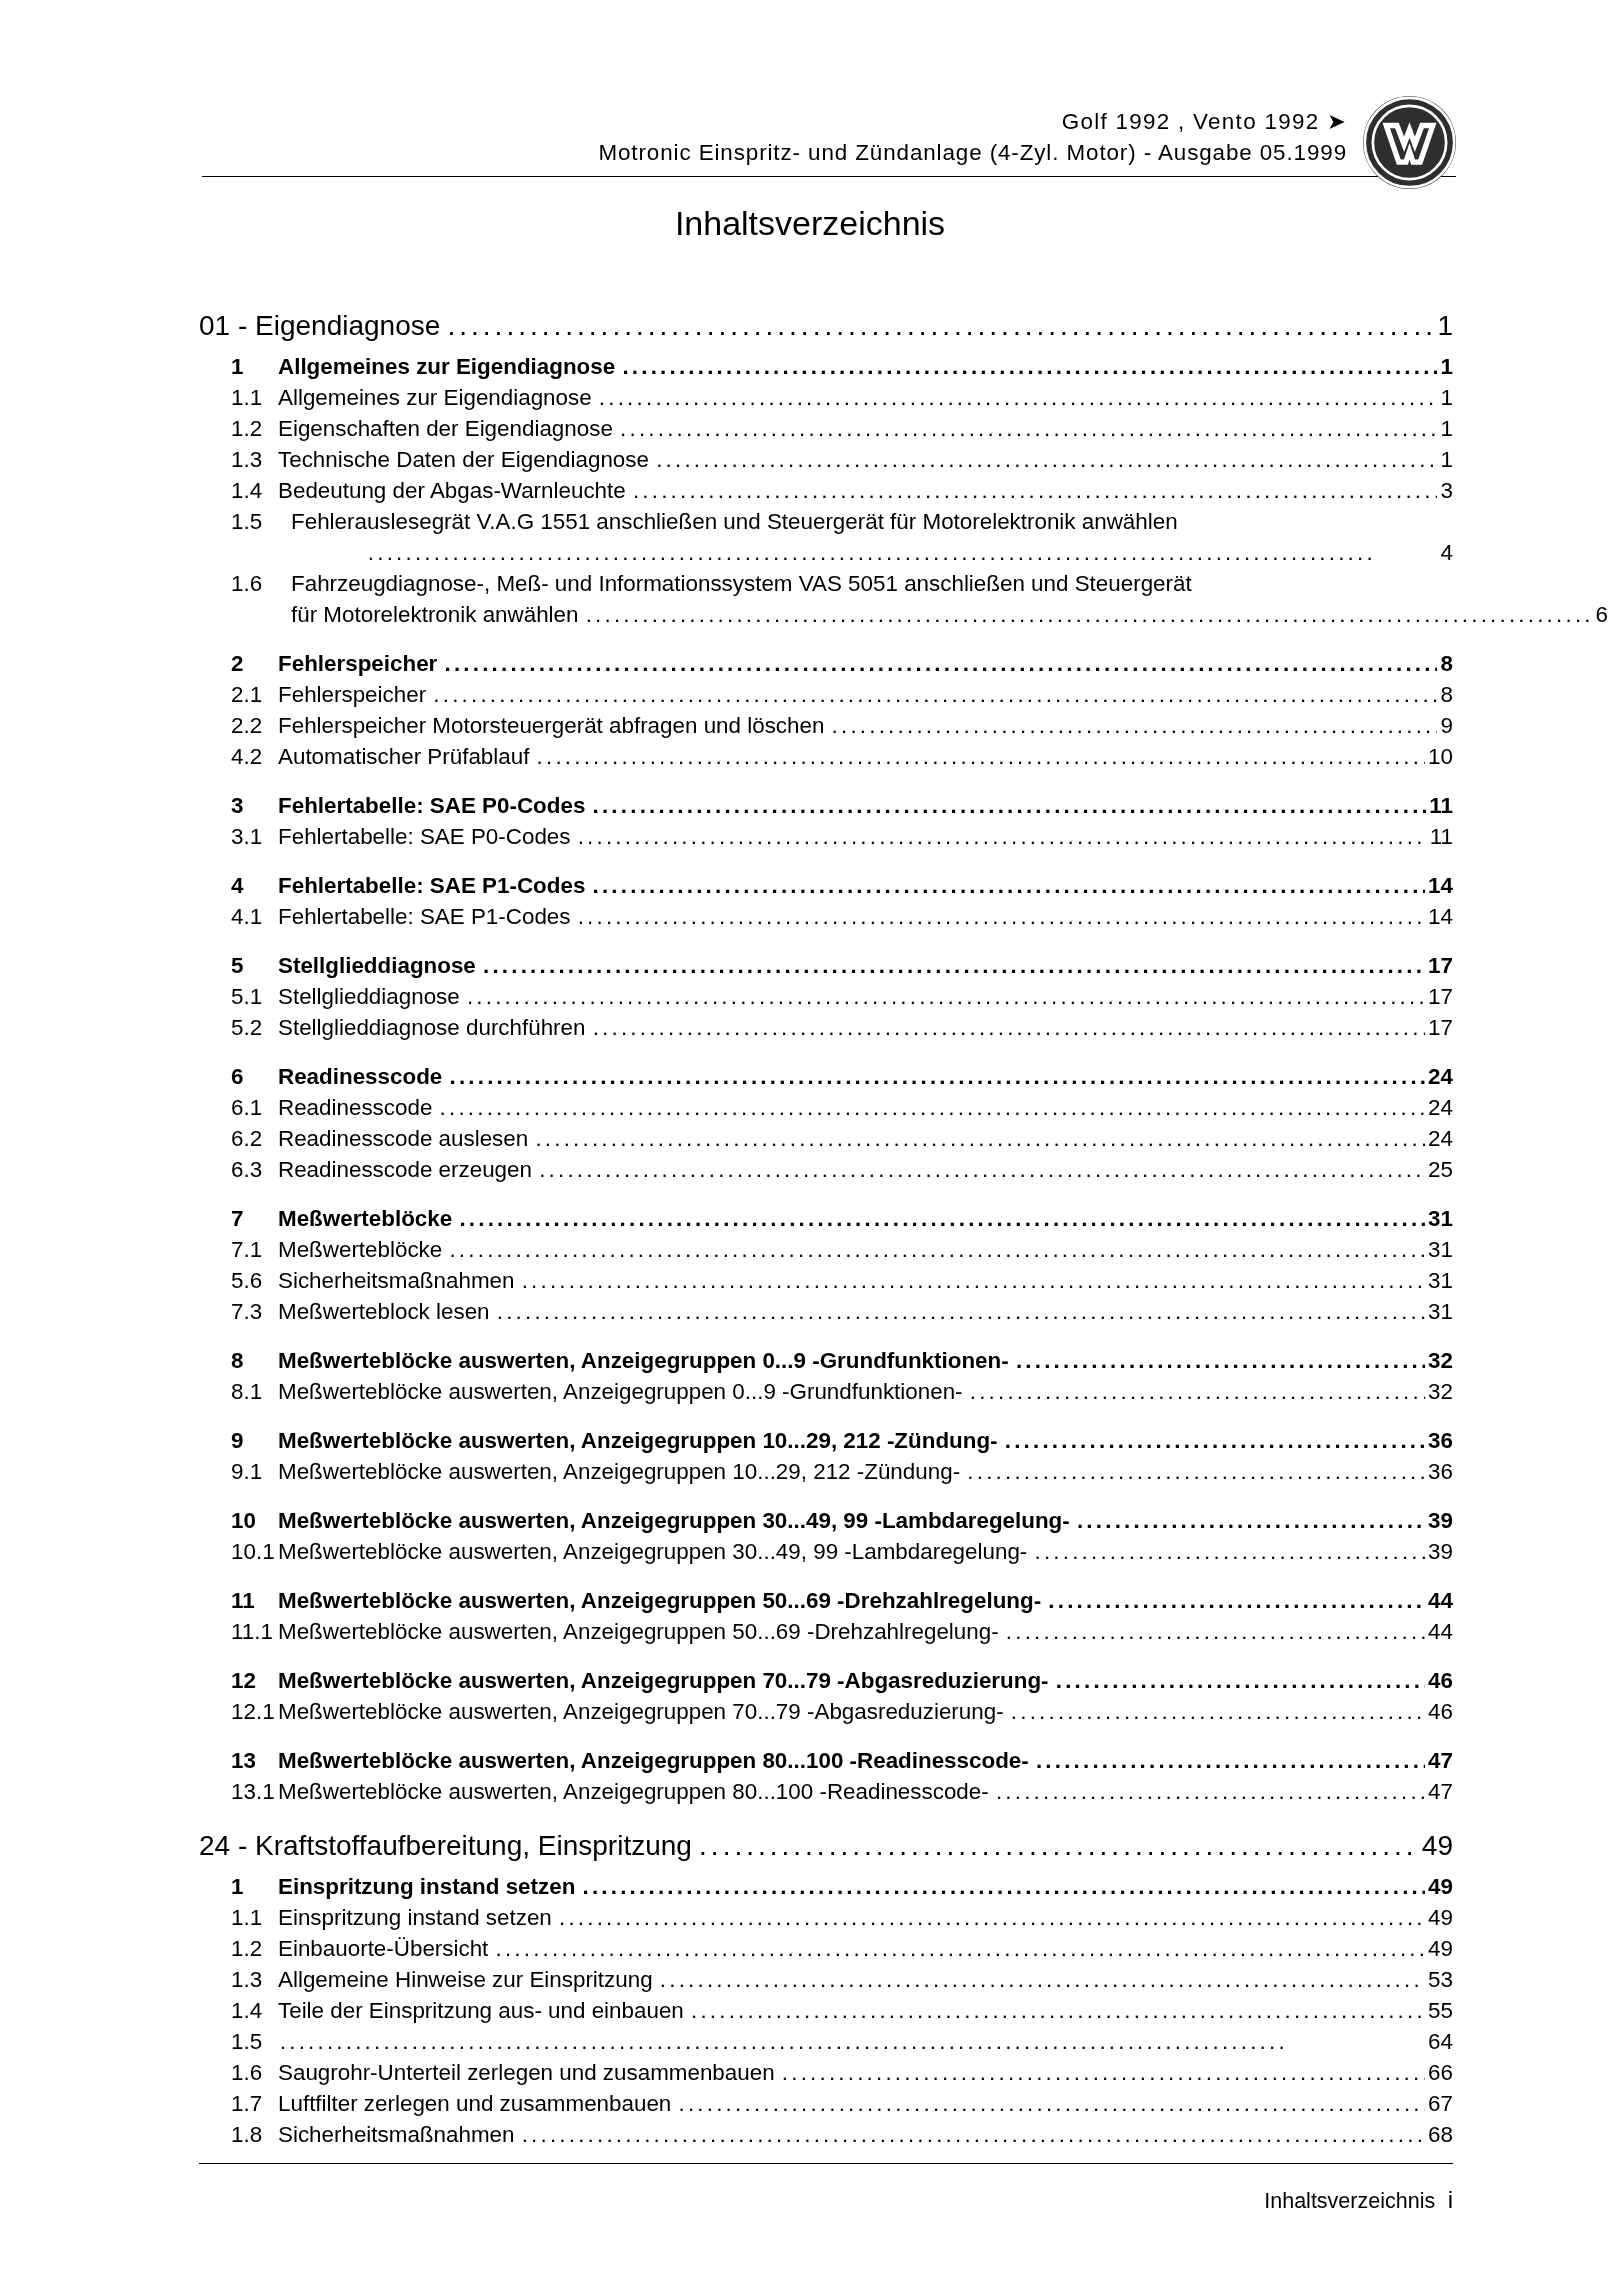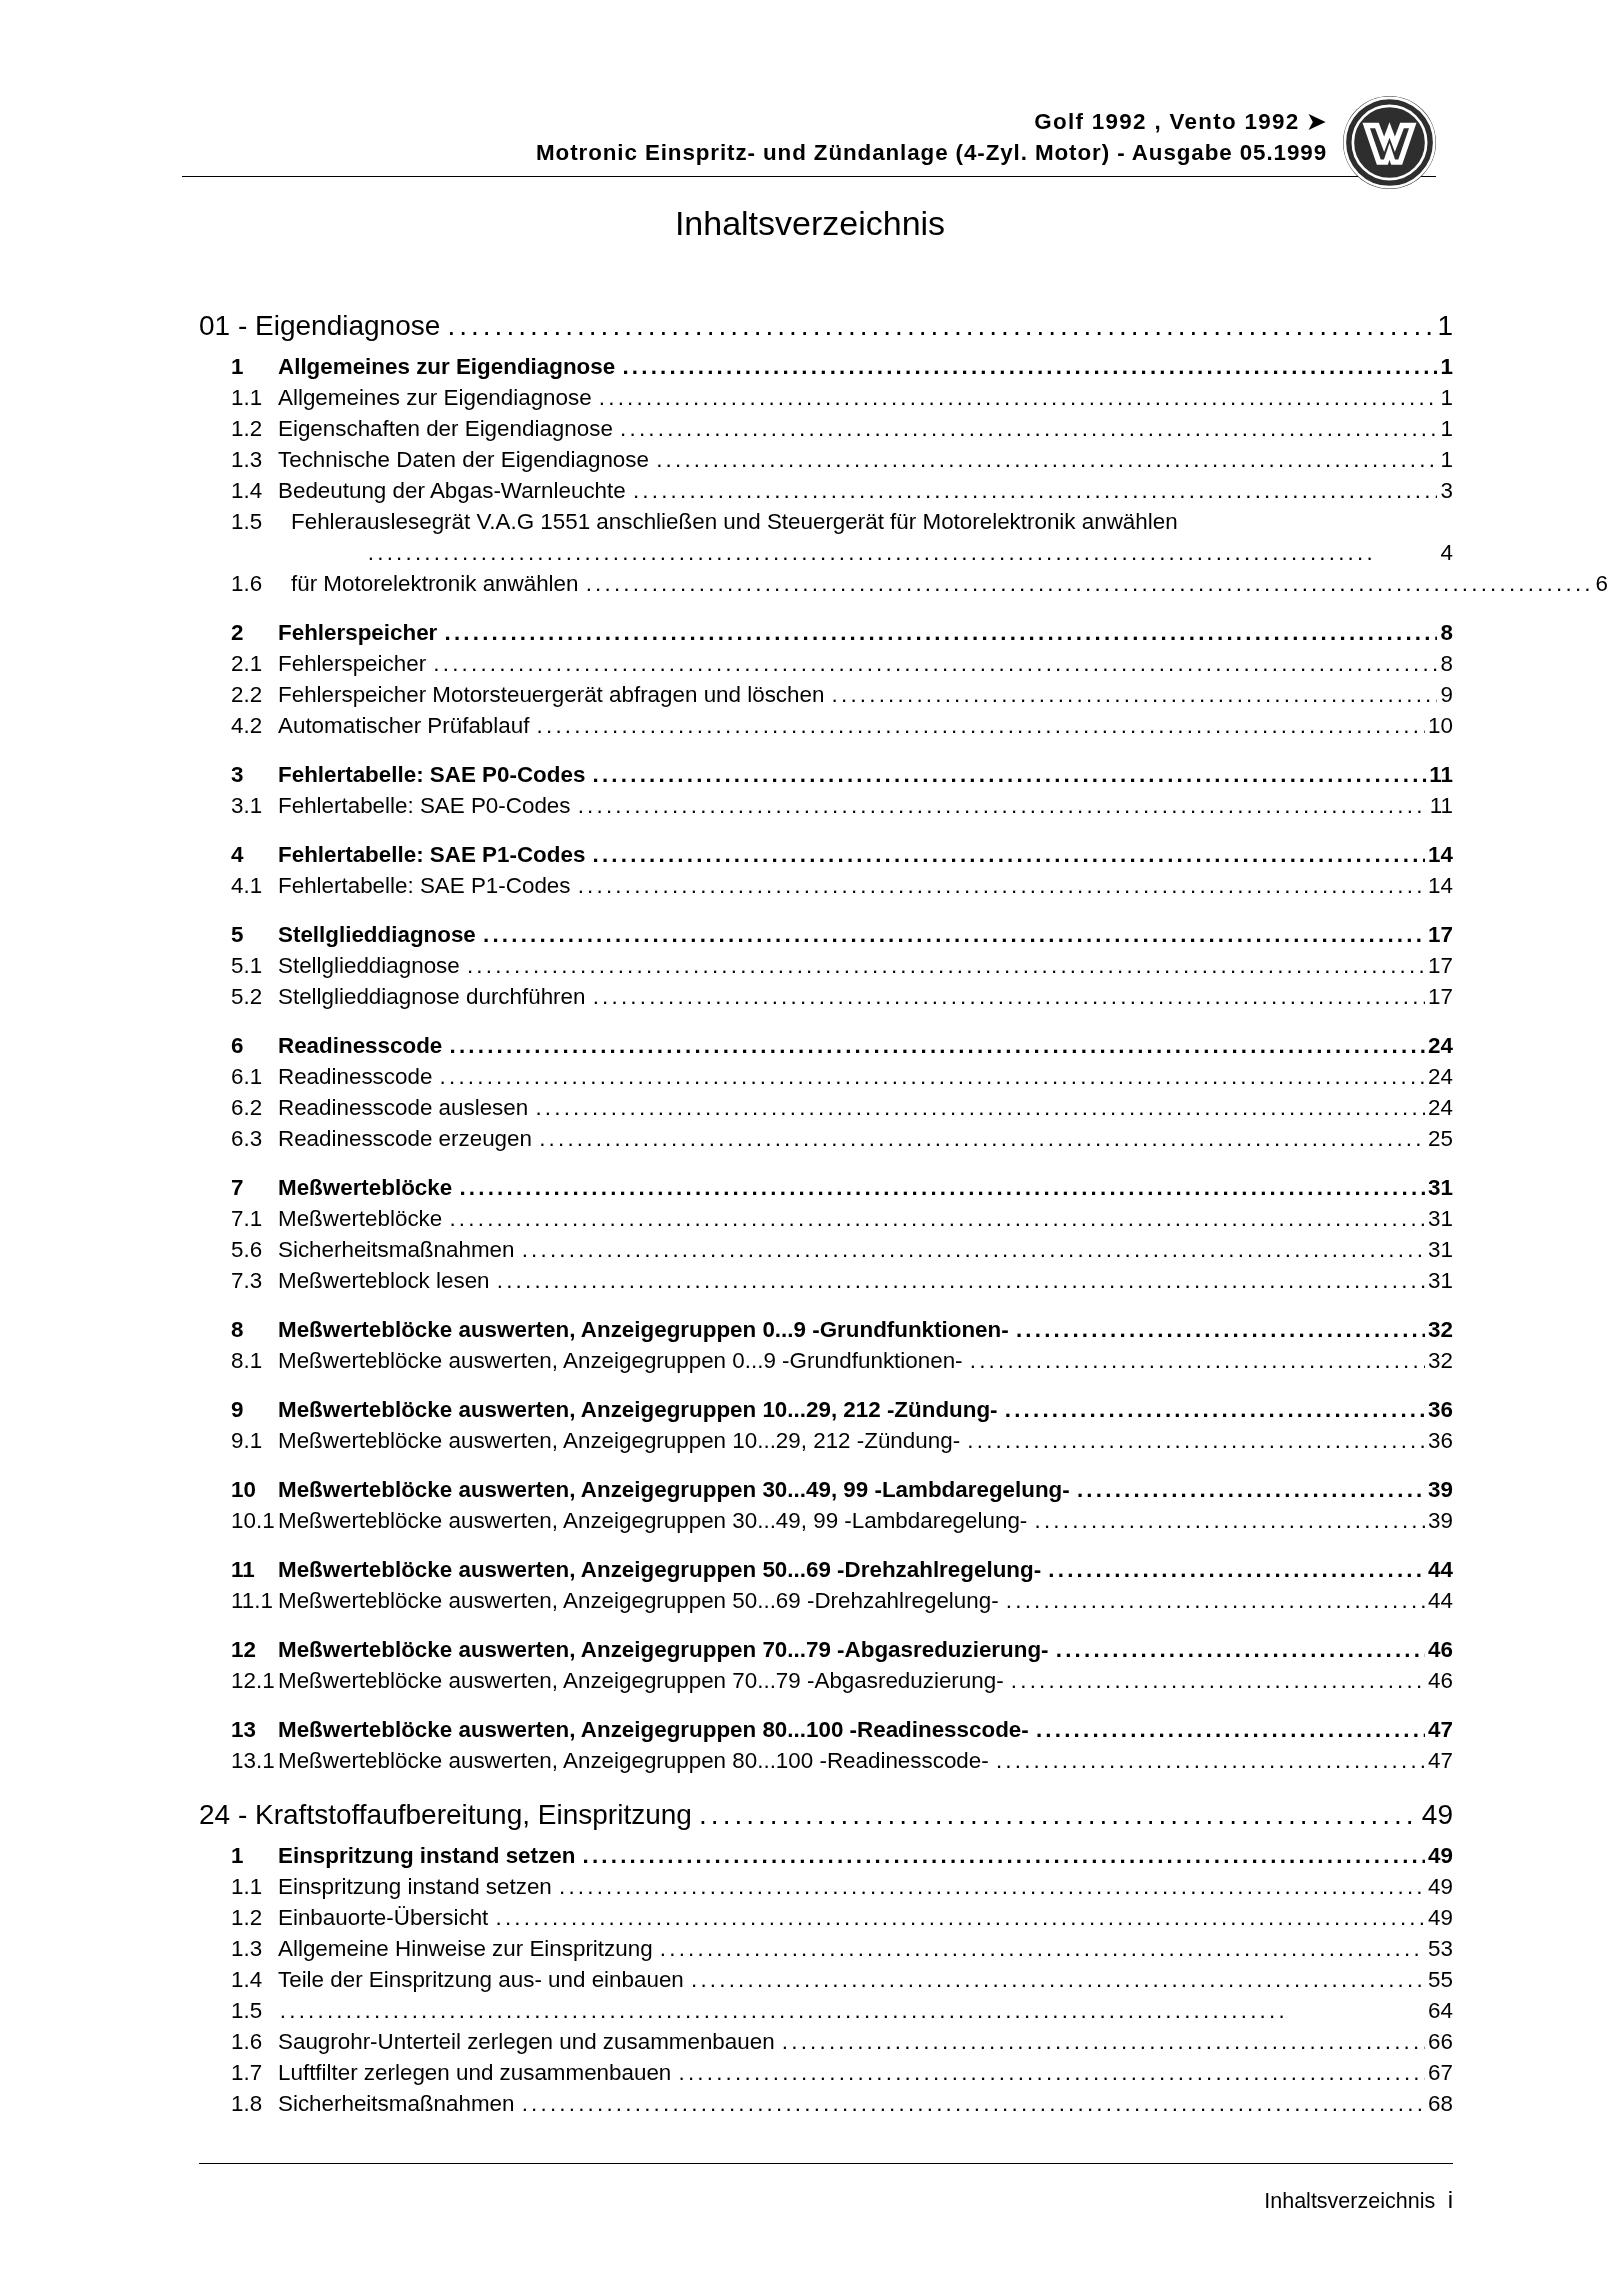--- a/index.html
+++ b/index.html
@@ -15,24 +15,23 @@
     position: relative;
     width: 1620px;
     height: 2293px;
     background: #ffffff;
     box-sizing: border-box;
     overflow: hidden;
   }
   
   .header {
     position: absolute;
-    left: 182px;
+    left: 202px;
     top: 107px;
     width: 1254px;
-    font-weight: bold;
   }
   .header-lines {
     text-align: right;
     padding-right: 109px;
   }
   .header-line1 {
     font-size: 22.4px;
     letter-spacing: 1.3px;
     line-height: 30px;
     white-space: nowrap;
@@ -236,20 +235,21 @@
         <span class="line2 indent-dots">
           <span class="dots">...........................................................................................................</span>
           <span class="pg">4</span>
         </span>
       </span>
     </div>
 
     <div class="toc-row-wrap">
       <span class="num">1.6</span>
       <span class="body">
+        <span class="line1">Fahrzeugdiagnose-, Meß- und Informationssystem VAS 5051 anschließen und Steuergerät</span>
         <span class="line2">
           <span class="txt">für Motorelektronik anwählen</span>
           <span class="dots">...........................................................................................................</span>
           <span class="pg">6</span>
         </span>
       </span>
     </div>
 
     <div class="toc-row bold group-top">
       <span class="num">2</span>

